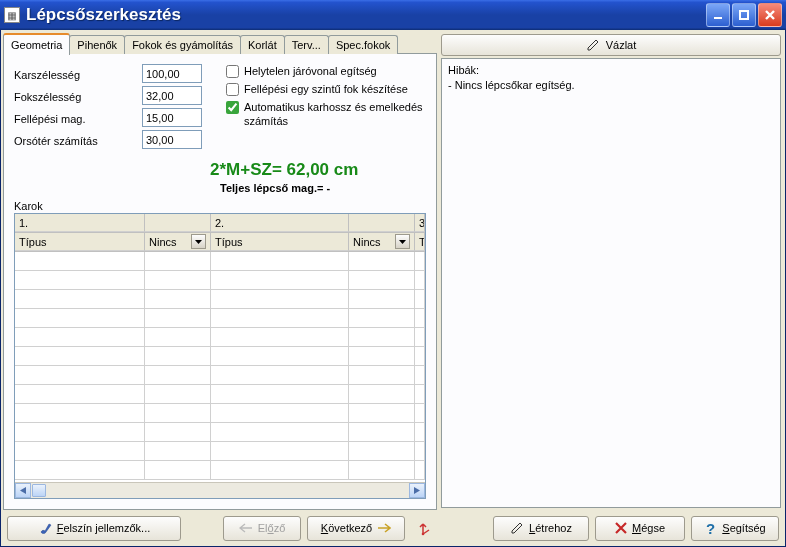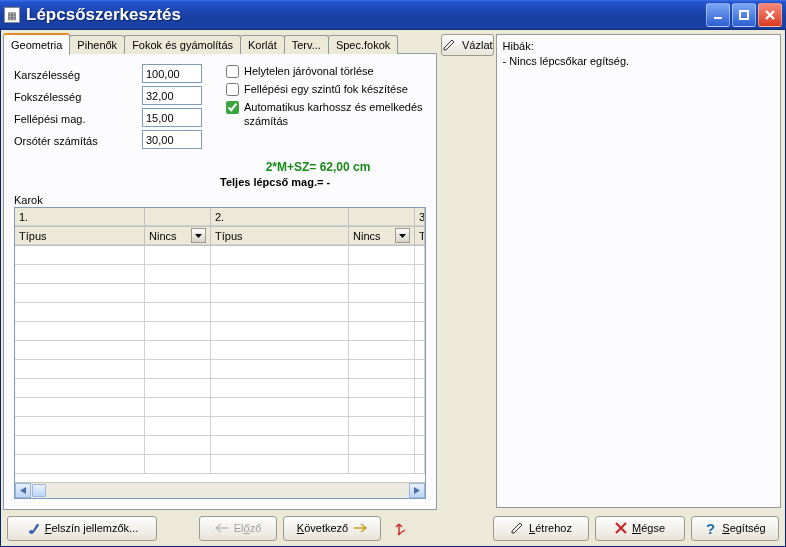--- a/index.html
+++ b/index.html
@@ -109,21 +109,21 @@
     width: 60px; height: 19px;
     border: 1px solid #7f9db9;
     font-family: inherit; font-size: 11px;
     padding: 0 3px; text-align: left;
     margin-bottom: 3px;
     background: #fff;
   }
   .form-col-checks { flex: 1; }
   .check-row { display: flex; align-items: flex-start; gap: 5px; margin-bottom: 4px; line-height: 14px; }
   .check-row input { margin: 1px 0 0 0; width: 13px; height: 13px; accent-color: #39a53c; }
-  .formula { color: #188a18; font-weight: bold; font-size: 12px; margin-top: 8px; margin-left: 196px; text-align: center; }
+  .formula { color: #188a18; font-weight: bold; font-size: 17px; margin-top: 8px; margin-left: 196px; }
   .total { font-weight: bold; margin-left: 206px; margin-top: 2px; }
   .karok { margin-top: 6px; }
   .grid-wrap {
     flex: 1;
     border: 1px solid #7f9db9;
     background: #fff;
     margin-top: 1px;
     overflow: hidden;
     position: relative;
   }
@@ -162,21 +162,21 @@
     background: linear-gradient(#eaf2fc,#bcd4f6);
     border: 1px solid #9bb7e0;
     display:flex;align-items:center;justify-content:center;
   }
   .sc-thumb { width:14px; height:13px; margin-left:1px;
     background: linear-gradient(#eaf2fc,#bcd4f6);
     border: 1px solid #9bb7e0; border-radius:1px; }
   .right-panel {
     flex: 1;
     display: flex;
-    flex-direction: row;
+    flex-direction: column;
     padding: 4px 4px 2px 2px;
     gap: 2px;
   }
   .vazlat-btn {
     height: 22px;
     border: 1px solid #9d9a8d;
     background: linear-gradient(#fdfdfd,#e7e4d9);
     border-radius: 3px;
     display:flex;align-items:center;justify-content:center;gap:6px;
     font-size: 11px;
@@ -258,21 +258,21 @@
           </div>
           <div class="form-col-inputs">
             <input value="100,00" style="">
             <input value="32,00" style="">
             <input value="15,00" style="">
             <input value="30,00" style="">
           </div>
           <div class="form-col-checks">
             <div class="check-row">
               <input type="checkbox" style="">
-              <span>Helytelen járóvonal törlése</span>
+              <span>Helytelen járóvonal egítség</span>
             </div>
             <div class="check-row">
               <input type="checkbox" style="">
               <span>Fellépési egy szintű fok készítése</span>
             </div>
             <div class="check-row">
               <input type="checkbox" checked="" style="">
               <span>Automatikus karhossz és emelkedés számítás</span>
             </div>
           </div>
@@ -423,21 +423,21 @@
         <span>Vázlat</span>
       </div>
       <div class="errors">
         <div>Hibák:</div>
         <div>- Nincs lépcsőkar egítség.</div>
       </div>
     </div>
   </div>
 
   <div class="footer">
-    <div class="btn" style="width:150px">
+    <div class="btn" style="width:174px">
       <span class="ico">
         <svg width="14" height="14">
             <path d="M3 11 C4 9 6 9 7 10 L11 3 L13 4 L8 11 C7 13 4 13 3 11 Z" fill="#3b62b8" stroke="#274a8f" stroke-width="0.5"></path>
           </svg>
       </span>
       <span><u class="mn">F</u>elszín jellemzők...</span>
     </div>
     <div style="width:30px"></div>
     <div class="btn disabled" style="width:78px">
       <span class="ico">

